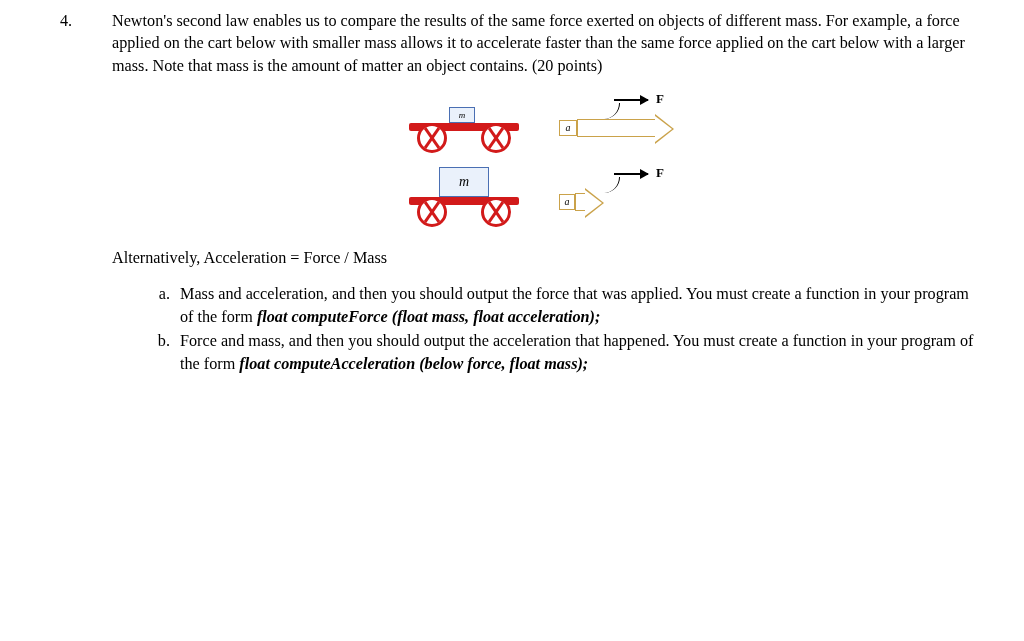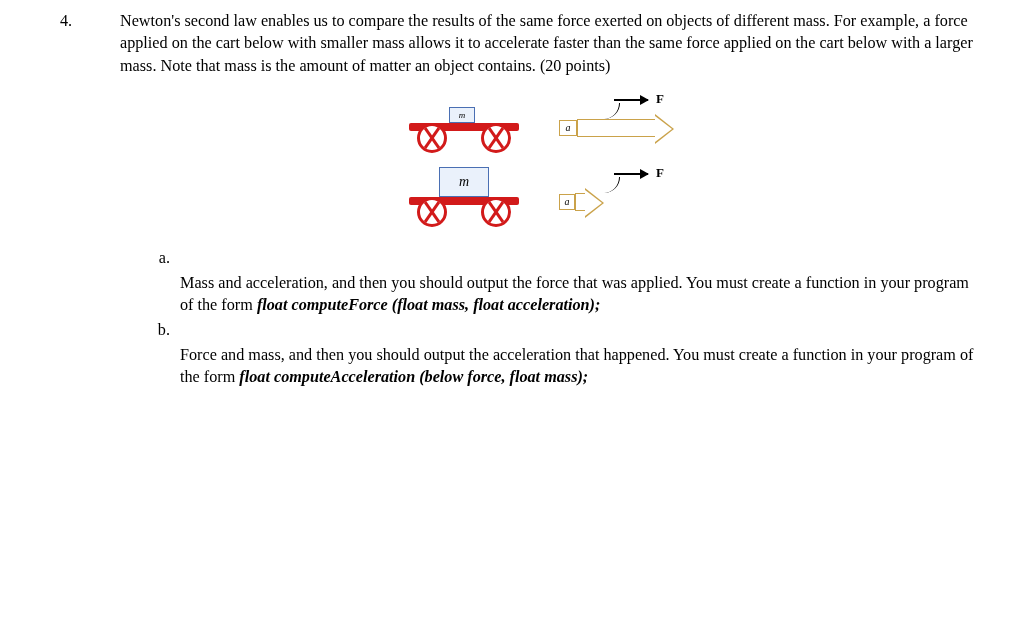--- a/index.html
+++ b/index.html
@@ -17,31 +17,31 @@
     box-sizing: border-box;
     padding: 10px 40px 20px 60px;
   }
   .q-row { display: flex; }
   .q-num {
     flex: 0 0 38px;
     text-align: left;
     padding-right: 6px;
   }
   .q-body { flex: 1 1 auto; }
-  .para { margin: 0 0 14px 16px; }
+  .para { margin: 0 0 14px 8px; }
   .bold { font-weight: 700; }
   .bolditalic { font-weight: 700; font-style: italic; }
   .indent { padding-left: 38px; }
   .sub-row { display: flex; margin-bottom: 2px; }
   .sub-letter {
     flex: 0 0 28px;
     text-align: right;
     padding-right: 10px;
   }
-  .sub-body { flex: 1 1 auto; margin-top: 25px; }
+  .sub-body { flex: 1 1 auto; }
 
   
   .illus {
     margin: 10px auto 18px auto;
     width: 330px;
     text-align: center;
   }
   .illus-row {
     display: flex;
     align-items: center;
@@ -235,20 +235,21 @@
             <div class="bigArrowWrap" style="top:28px;">
               <div class="alabel" style="width:14px;">a</div>
               <div class="bigArrow" style="width:10px;"></div>
             </div>
           </div>
         </div>
 
       </div>
 
 
+      <p class="para">Alternatively, Acceleration = Force / Mass</p>
 
 
       <div class="indent">
         <div class="sub-row">
           <div class="sub-letter">a.</div>
           <div class="sub-body">
             <span>Mass and acceleration, and then you should output the force that was applied. You must create a function in your program of the form </span><span class="bolditalic">float computeForce (float mass, float acceleration);</span>
           </div>
         </div>
         <div class="sub-row">

